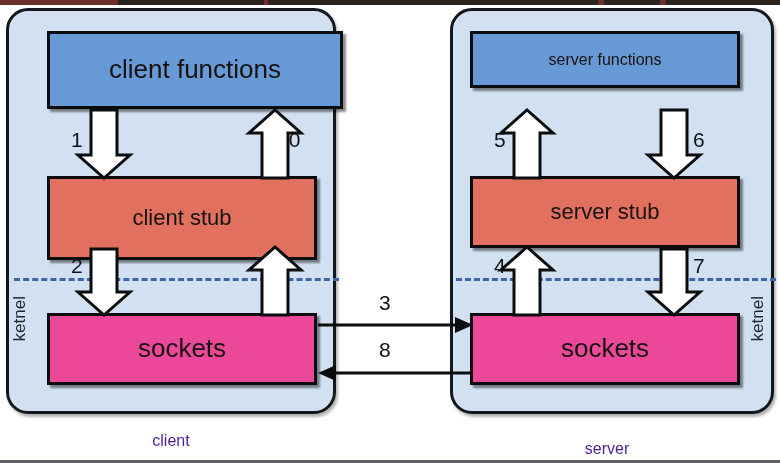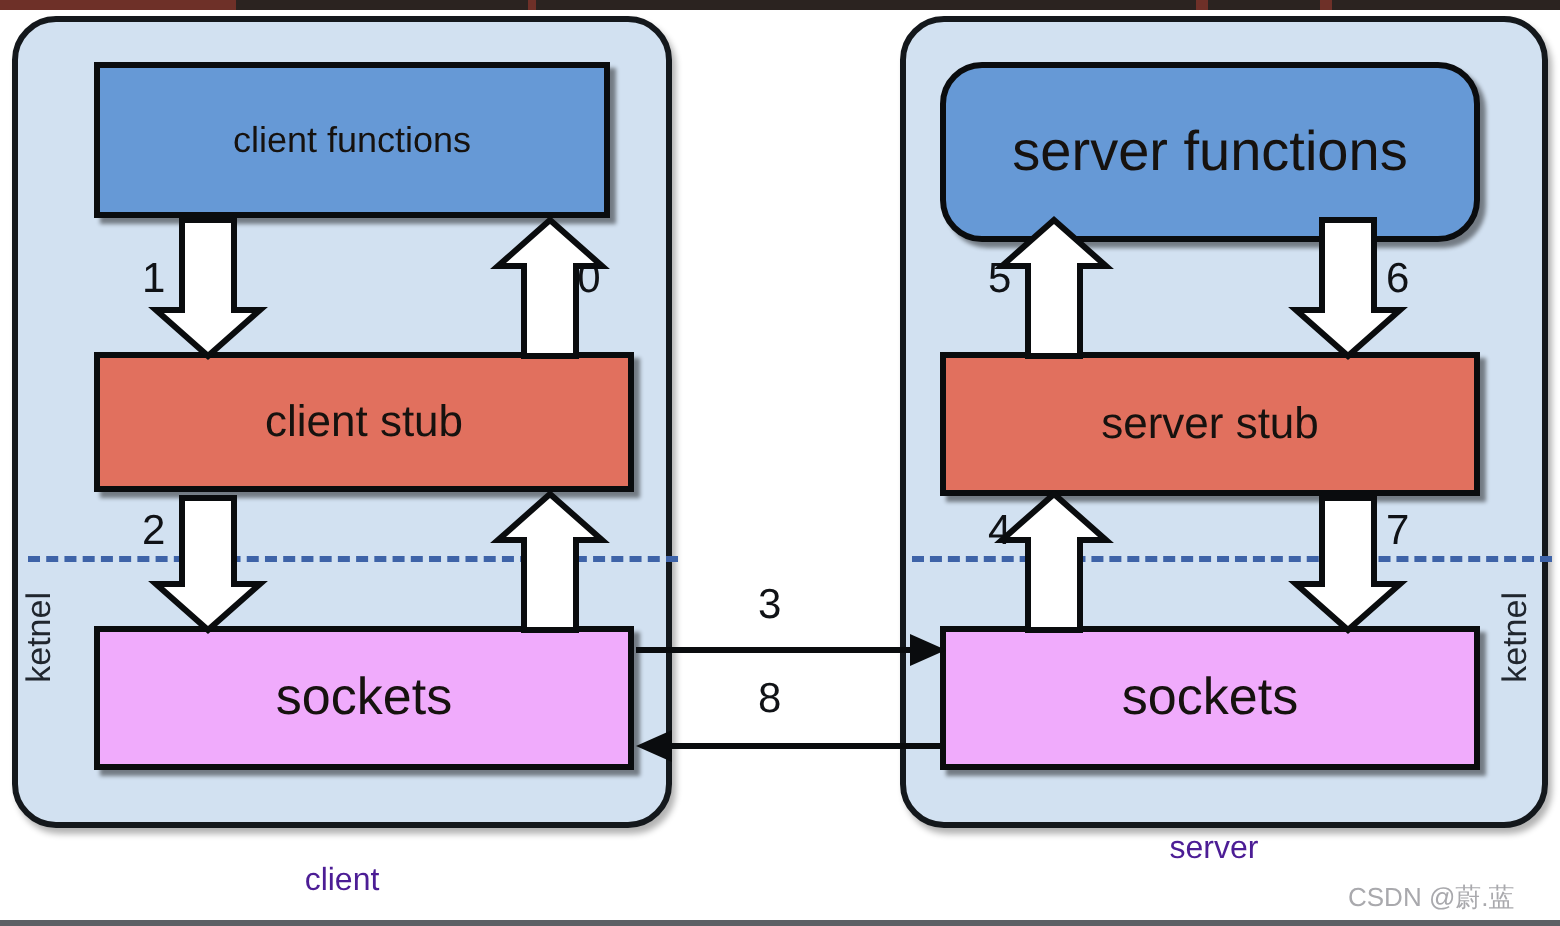--- a/index.html
+++ b/index.html
@@ -49,21 +49,21 @@
     display: flex;
     align-items: center;
     justify-content: center;
     text-align: center;
     color: #16120f;
     box-shadow: 3px 3px 2px rgba(0,0,0,0.45);
     line-height: 1.12;
   }
   .box-blue   { background: #6699d6; }
   .box-red    { background: #e1705e; }
-  .box-peach  { background: #f0abfc; }
+  .box-peach  { background: #ec4899; }
 
   .box .lbl { pointer-events: none; }
 
   
   .dashline {
     position: absolute;
     height: 0;
     border-top: 3px dashed #3e63a8;
   }
 
@@ -146,44 +146,44 @@
   <div class="top-strip-seg" style="left:268px;width:330px;"></div>
   <div class="top-strip-seg" style="left:604px;width:56px;"></div>
   <div class="top-strip-seg" style="left:666px;width:114px;"></div>
 
   <div class="machine" style="left:6px; top:8px; width:330px; height:406px;"></div>
 
   <div class="ketnel" style="left:10px; top:296px;">ketnel</div>
 
   <div class="dashline" style="left:14px; top:278px; width:325px;"></div>
 
-  <div class="box box-blue" style="left:47px; top:31px; width:258px; height:78px; font-size:18px;">
+  <div class="box box-blue" style="left:47px; top:31px; width:296px; height:78px; font-size:26px;">
     <span class="lbl">client functions</span>
   </div>
 
-  <div class="box box-red" style="left:47px; top:176px; width:270px; height:70px; font-size:22px;">
+  <div class="box box-red" style="left:47px; top:176px; width:270px; height:84px; font-size:22px;">
     <span class="lbl">client stub</span>
   </div>
 
   <div class="box box-peach" style="left:47px; top:313px; width:270px; height:72px; font-size:26px;">
     <span class="lbl">sockets</span>
   </div>
 
   <div class="step-num" style="left:71px; top:128px;">1</div>
   <div class="step-num" style="left:277px; top:128px;">10</div>
   <div class="step-num" style="left:71px; top:254px;">2</div>
   <div class="step-num" style="left:277px; top:254px;">9</div>
 
   <div class="machine" style="left:450px; top:8px; width:324px; height:406px;"></div>
 
   <div class="ketnel" style="left:748px; top:296px;">ketnel</div>
 
   <div class="dashline" style="left:456px; top:278px; width:320px;"></div>
 
-  <div class="box box-blue" style="left:470px; top:31px; width:270px; height:90px; font-size:28px;border-radius:21px;">
+  <div class="box box-blue" style="left:470px; top:31px; width:270px; height:57px; font-size:16px;">
     <span class="lbl">server functions</span>
   </div>
 
   <div class="box box-red" style="left:470px; top:176px; width:270px; height:72px; font-size:22px; ">
     <span class="lbl">server stub</span>
   </div>
 
   <div class="box box-peach" style="left:470px; top:313px; width:270px; height:72px; font-size:26px;">
     <span class="lbl">sockets</span>
   </div>
@@ -216,18 +216,17 @@
 
     <path class="netline" d="M 470,373 L 328,373"></path>
     <polygon class="netarrowhead" points="318,373 336,365 336,381"></polygon>
   </svg>
 
   <div class="step-num" style="left:379px; top:291px;">3</div>
   <div class="step-num" style="left:379px; top:338px;">8</div>
 
 
   <div class="caption" style="left:116px; top:432px; width:110px;">client</div>
-  <div class="caption" style="left:552px; top:416px; width:110px;">server</div>
-
-  <div class="watermark" style="left:674px; top:440px;">CSDN @蔚.蓝</div>
+  <div class="caption" style="left:552px; top:440px; width:110px;">server</div>
+
 
   <div class="bottom-rule" style="top:460px;"></div>
 </div>
 
 </body></html>

